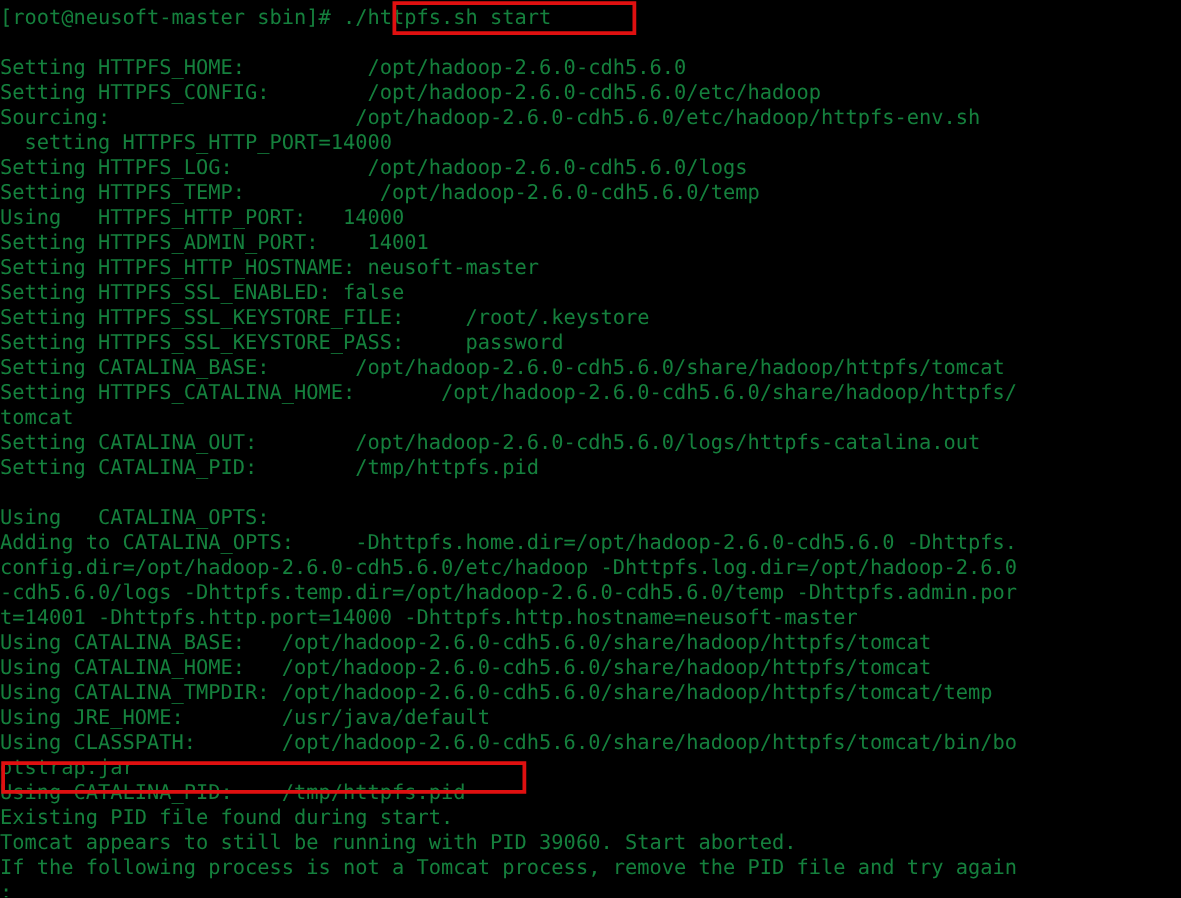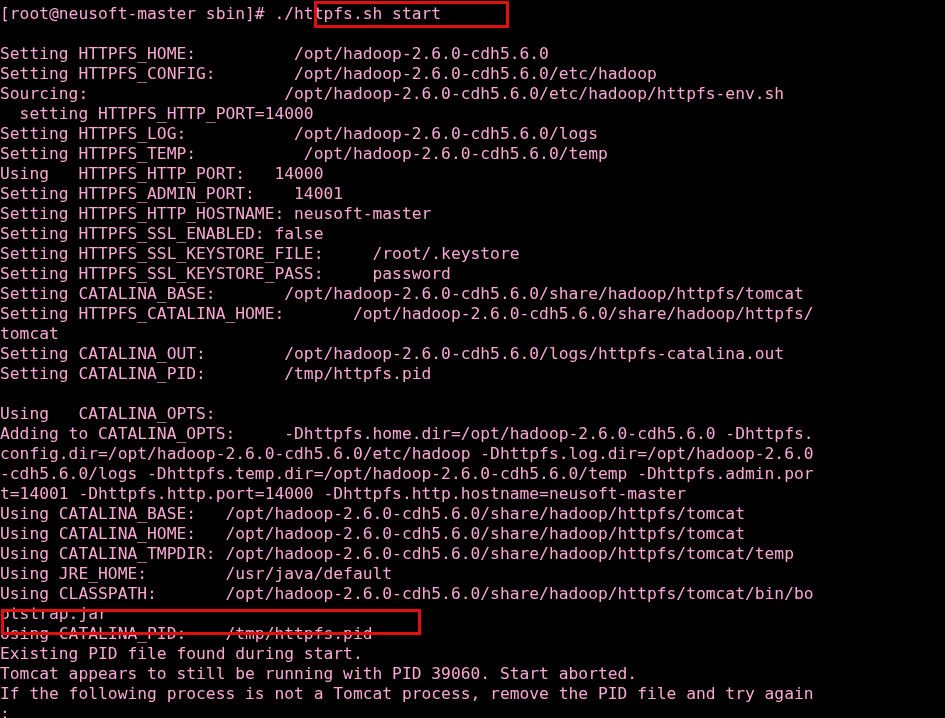--- a/index.html
+++ b/index.html
@@ -24,21 +24,21 @@
     position: absolute;
     left: 0px;
     top: 4px;
     width: 945px;
     white-space: pre;
   }
   .line {
     height: 20px;
     white-space: pre;
     display: block;
-    color: #f9a8d4;
+    color: #15803d;
   }
   .line.blank { color: transparent; }
   .box {
     position: absolute;
     border: 3px solid #e01010;
     box-sizing: border-box;
     pointer-events: none;
     background: transparent;
   }
   #box-cmd {

